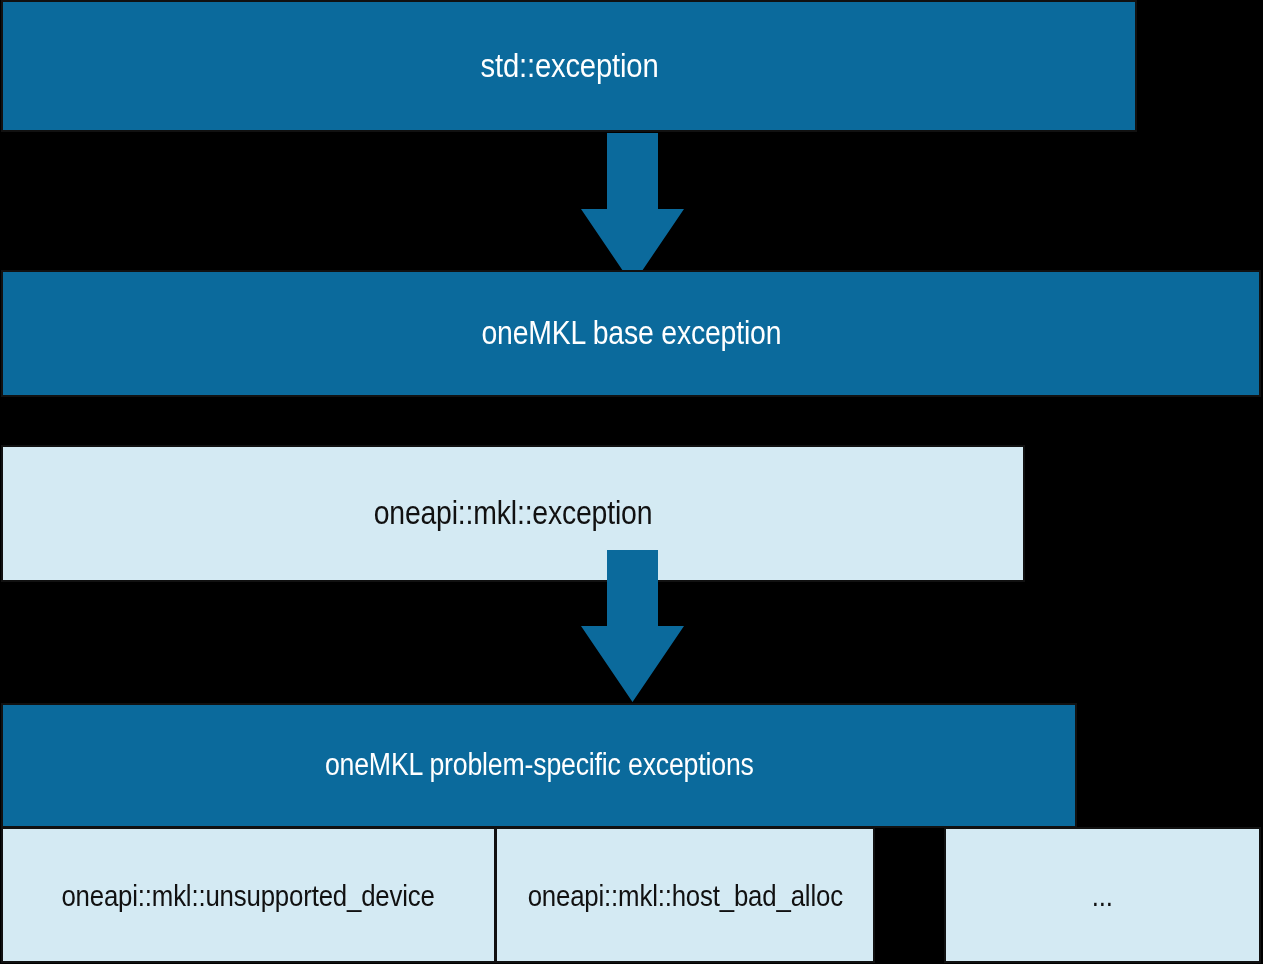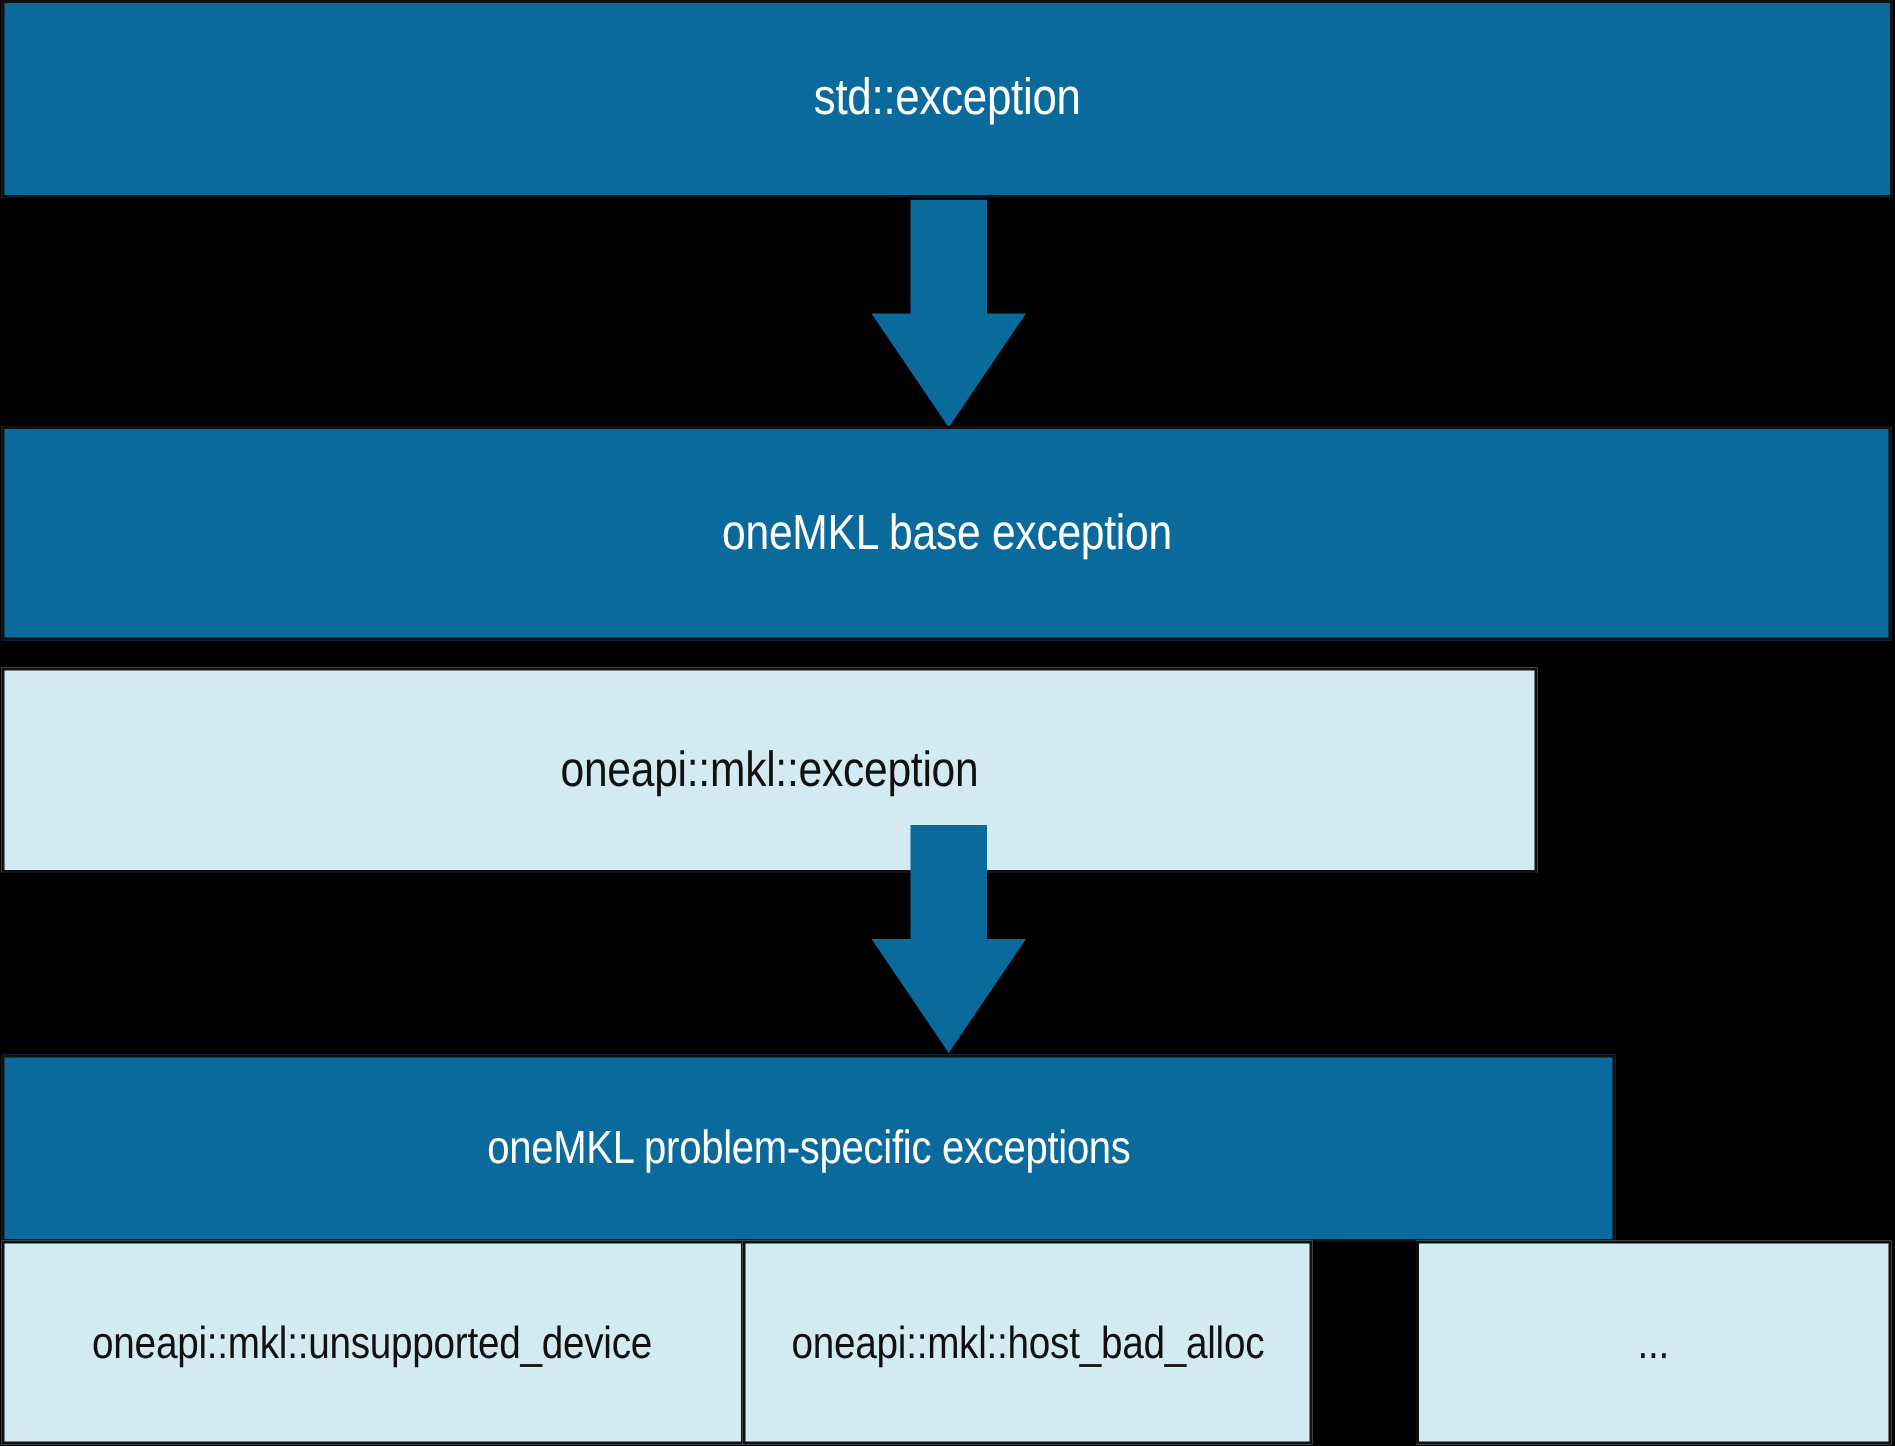--- a/index.html
+++ b/index.html
@@ -45,21 +45,21 @@
   }
   .lbl-36 { font-size: 34px; }
   .lbl-34 { font-size: 33px; }
   .lbl-32 { font-size: 31px; }
   .lbl-30 { font-size: 30px; }
 
   
   #node-std-exception {
     left: 1px;
     top: 0px;
-    width: 1261px;
+    width: 1136px;
     height: 132px;
   }
 
   
   #arrow-1 {
     position: absolute;
     left: 581px;
     top: 133px;
     width: 103px;
     height: 152px;
@@ -68,23 +68,23 @@
     position: absolute;
     left: 581px;
     top: 550px;
     width: 103px;
     height: 152px;
   }
 
   
   #node-onemkl-base-header {
     left: 1px;
-    top: 284px;
+    top: 270px;
     width: 1260px;
-    height: 143px;
+    height: 127px;
   }
   #node-onemkl-base-body {
     left: 1px;
     top: 412px;
     width: 1024px;
     height: 137px;
     margin-top: 33px;
   }
 
   

